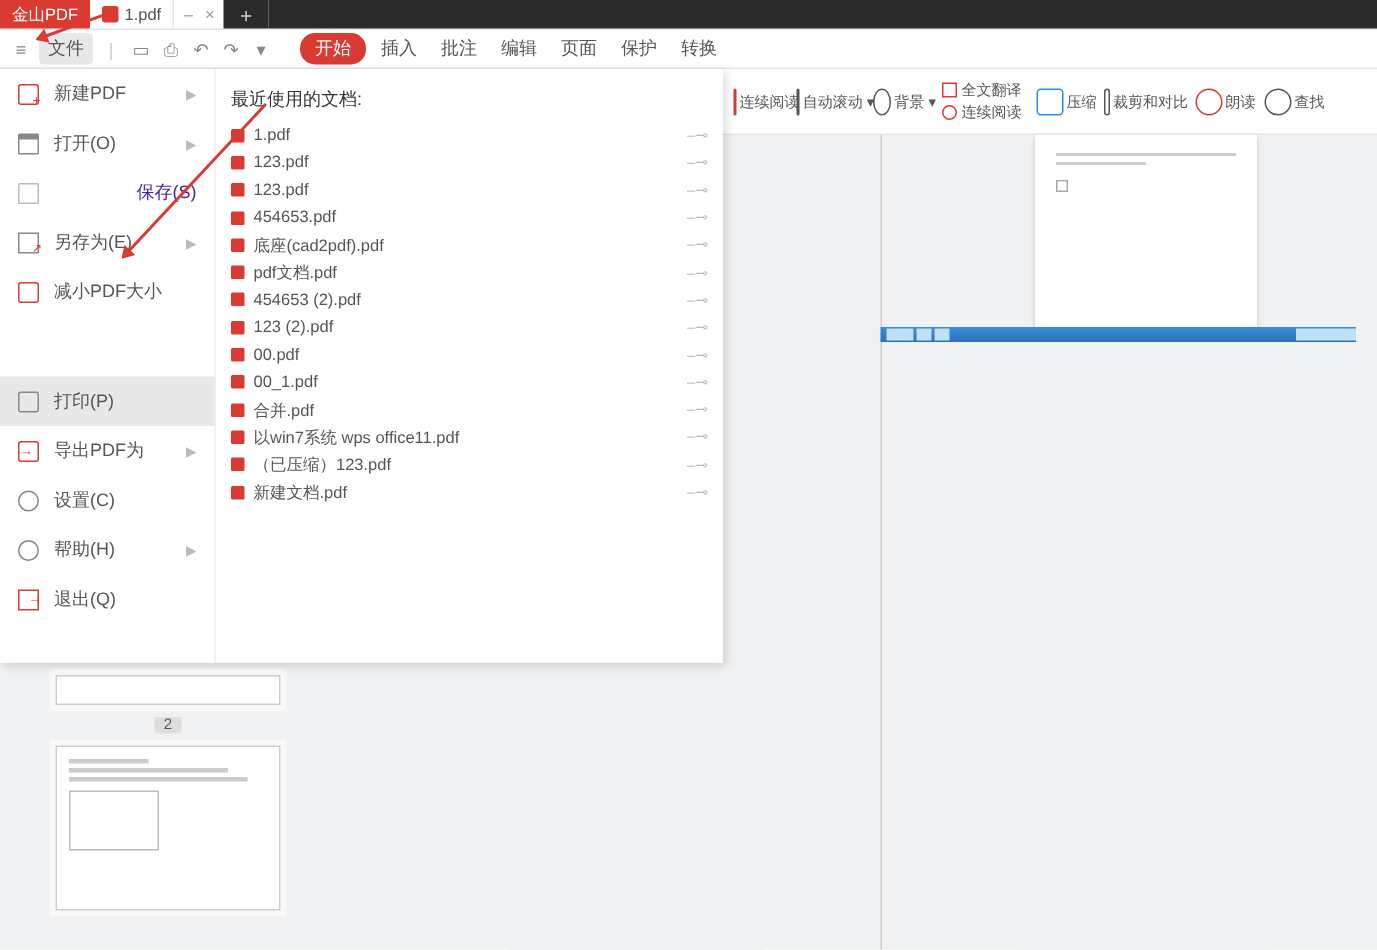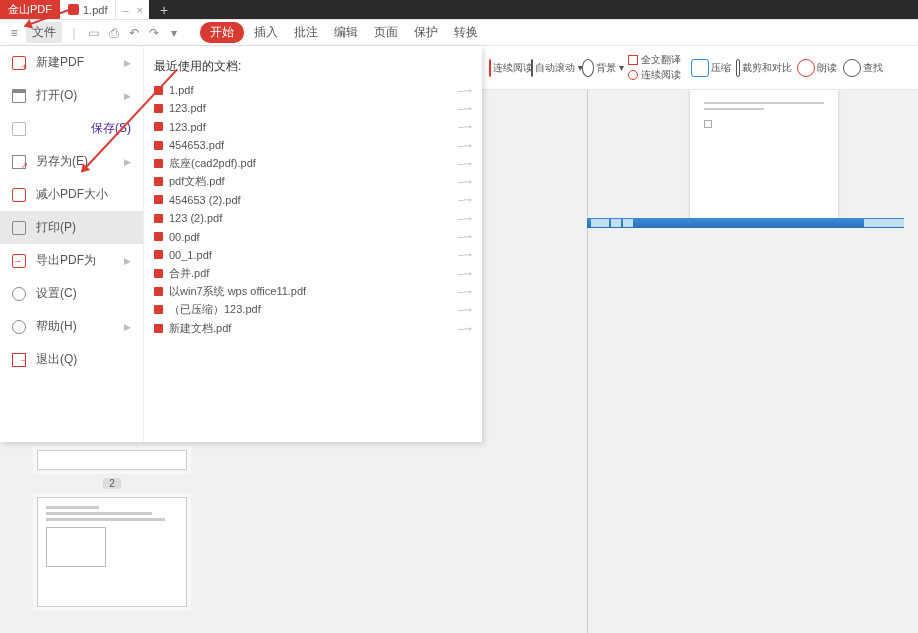--- a/index.html
+++ b/index.html
@@ -31,21 +31,21 @@
   .rb-text  { font-size:10px; white-space:nowrap; }
   .rb-stack { display:flex; flex-direction:column; gap:1px; font-size:10px; }
   .rb-row   { display:flex; align-items:center; gap:3px; cursor:pointer; }
   .ri-red   { color:#d93b33; }
   .ri-blue  { color:#2c8fd8; }
 
   
   .filemenu { position:absolute; left:0; top:46px; width:482px; height:396px; background:#fff; box-shadow:2px 2px 6px rgba(0,0,0,.15); display:flex; z-index:5; }
   .fm-left  { width:144px; background:#fff; border-right:1px solid #eee; }
   .fm-item  { display:flex; align-items:center; height:33px; padding:0 12px; font-size:12px; color:#555; gap:10px; cursor:pointer; }
-  .fm-item.sel{ background:#e8e8e8; }
+  .fm-item.sel{ background:#e8e8e8;margin-top:40px; }
   .fm-item .arr { margin-left:auto; color:#bbb; font-size:9px; }
   .fm-item.dis{ color:#4c1d95;justify-content:space-between; }
   .fm-ico   { width:14px; height:14px; display:inline-block; }
   .ico-new  { border:1px solid #d93b33; border-radius:2px; position:relative; }
   .ico-new::after{content:"+"; color:#d93b33; font-size:9px; position:absolute; right:-2px; bottom:-3px;}
   .ico-open { border:1px solid #888; border-radius:1px; border-top:4px solid #888; }
   .ico-save { border:1px solid #bbb; border-radius:1px; }
   .ico-saveas{ border:1px solid #888; position:relative; }
   .ico-saveas::after{content:"↗"; font-size:8px; color:#d93b33; position:absolute; right:-3px; bottom:-2px;}
   .ico-reduce{ border:1px solid #d93b33; border-radius:2px; }

